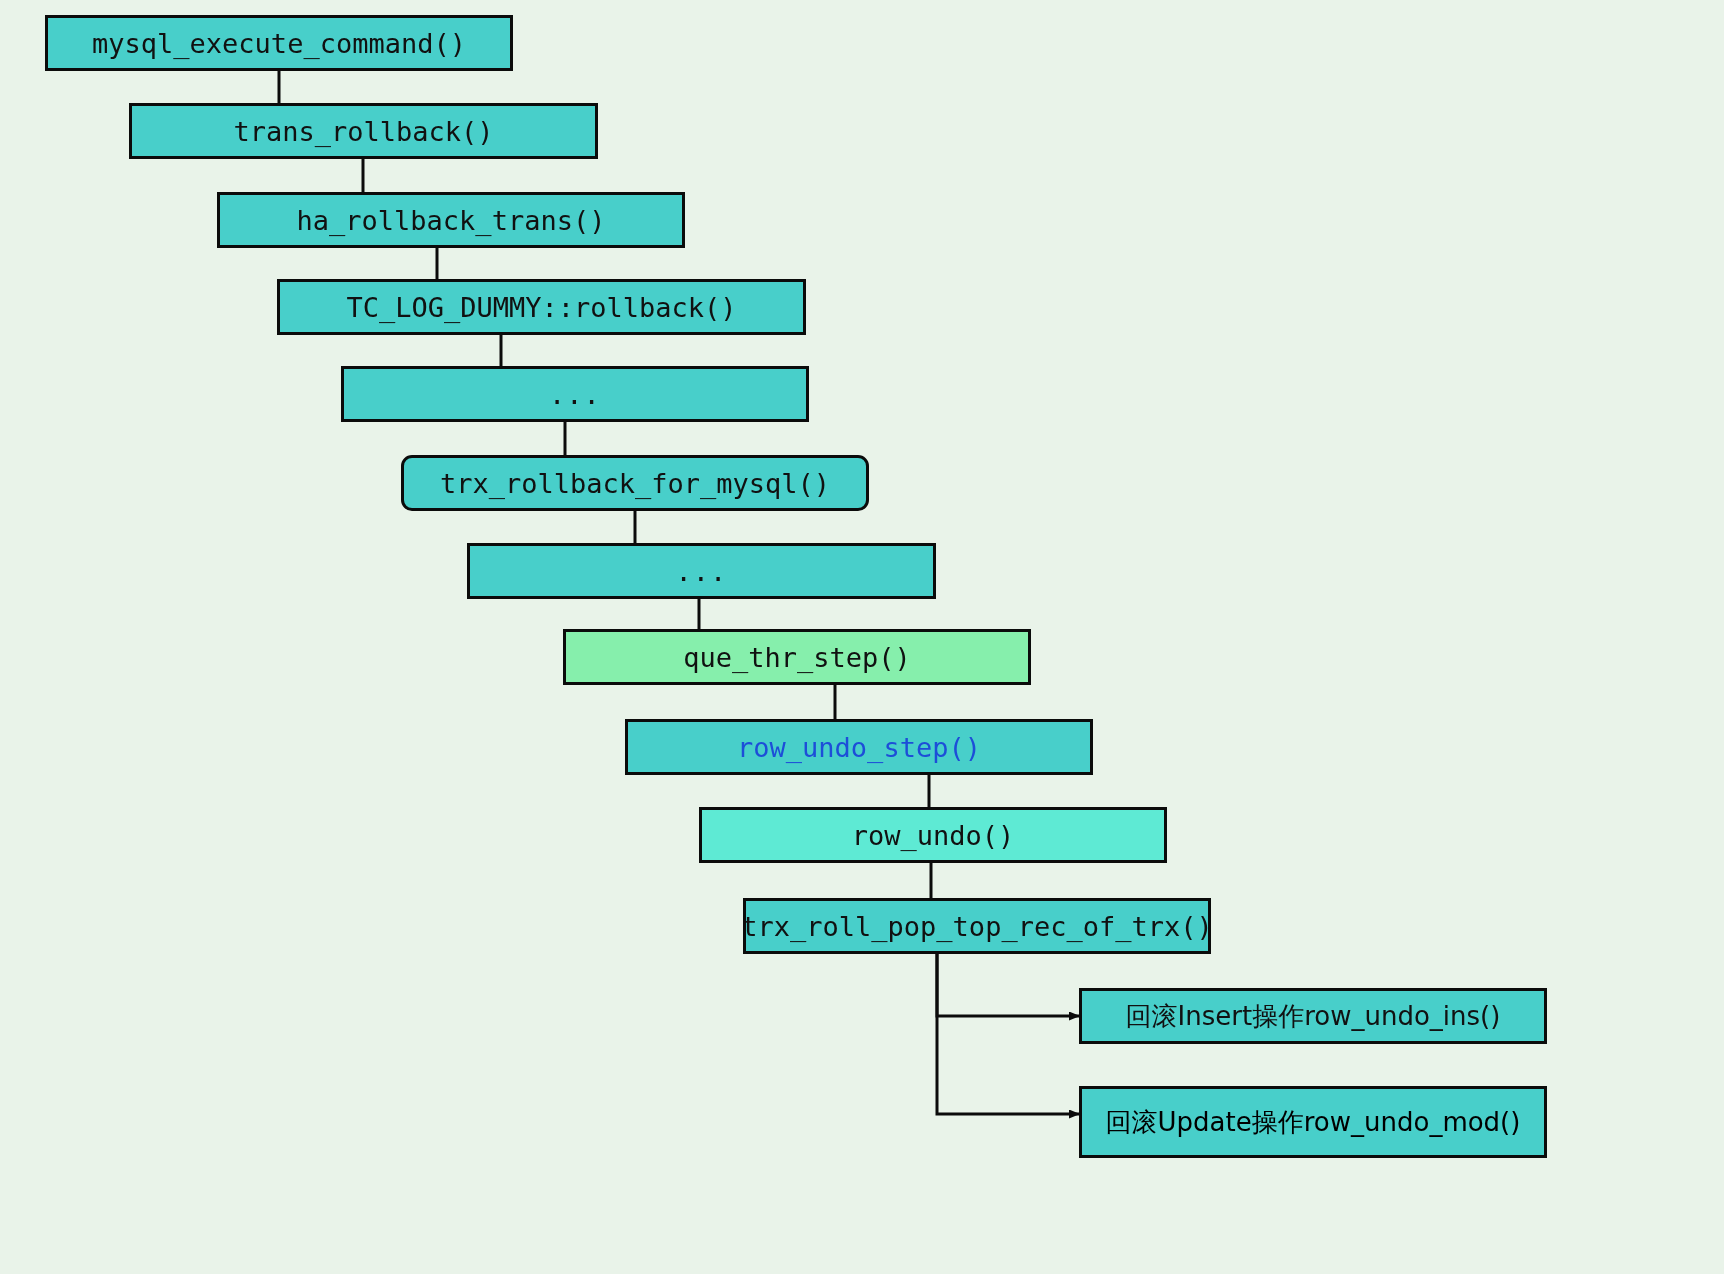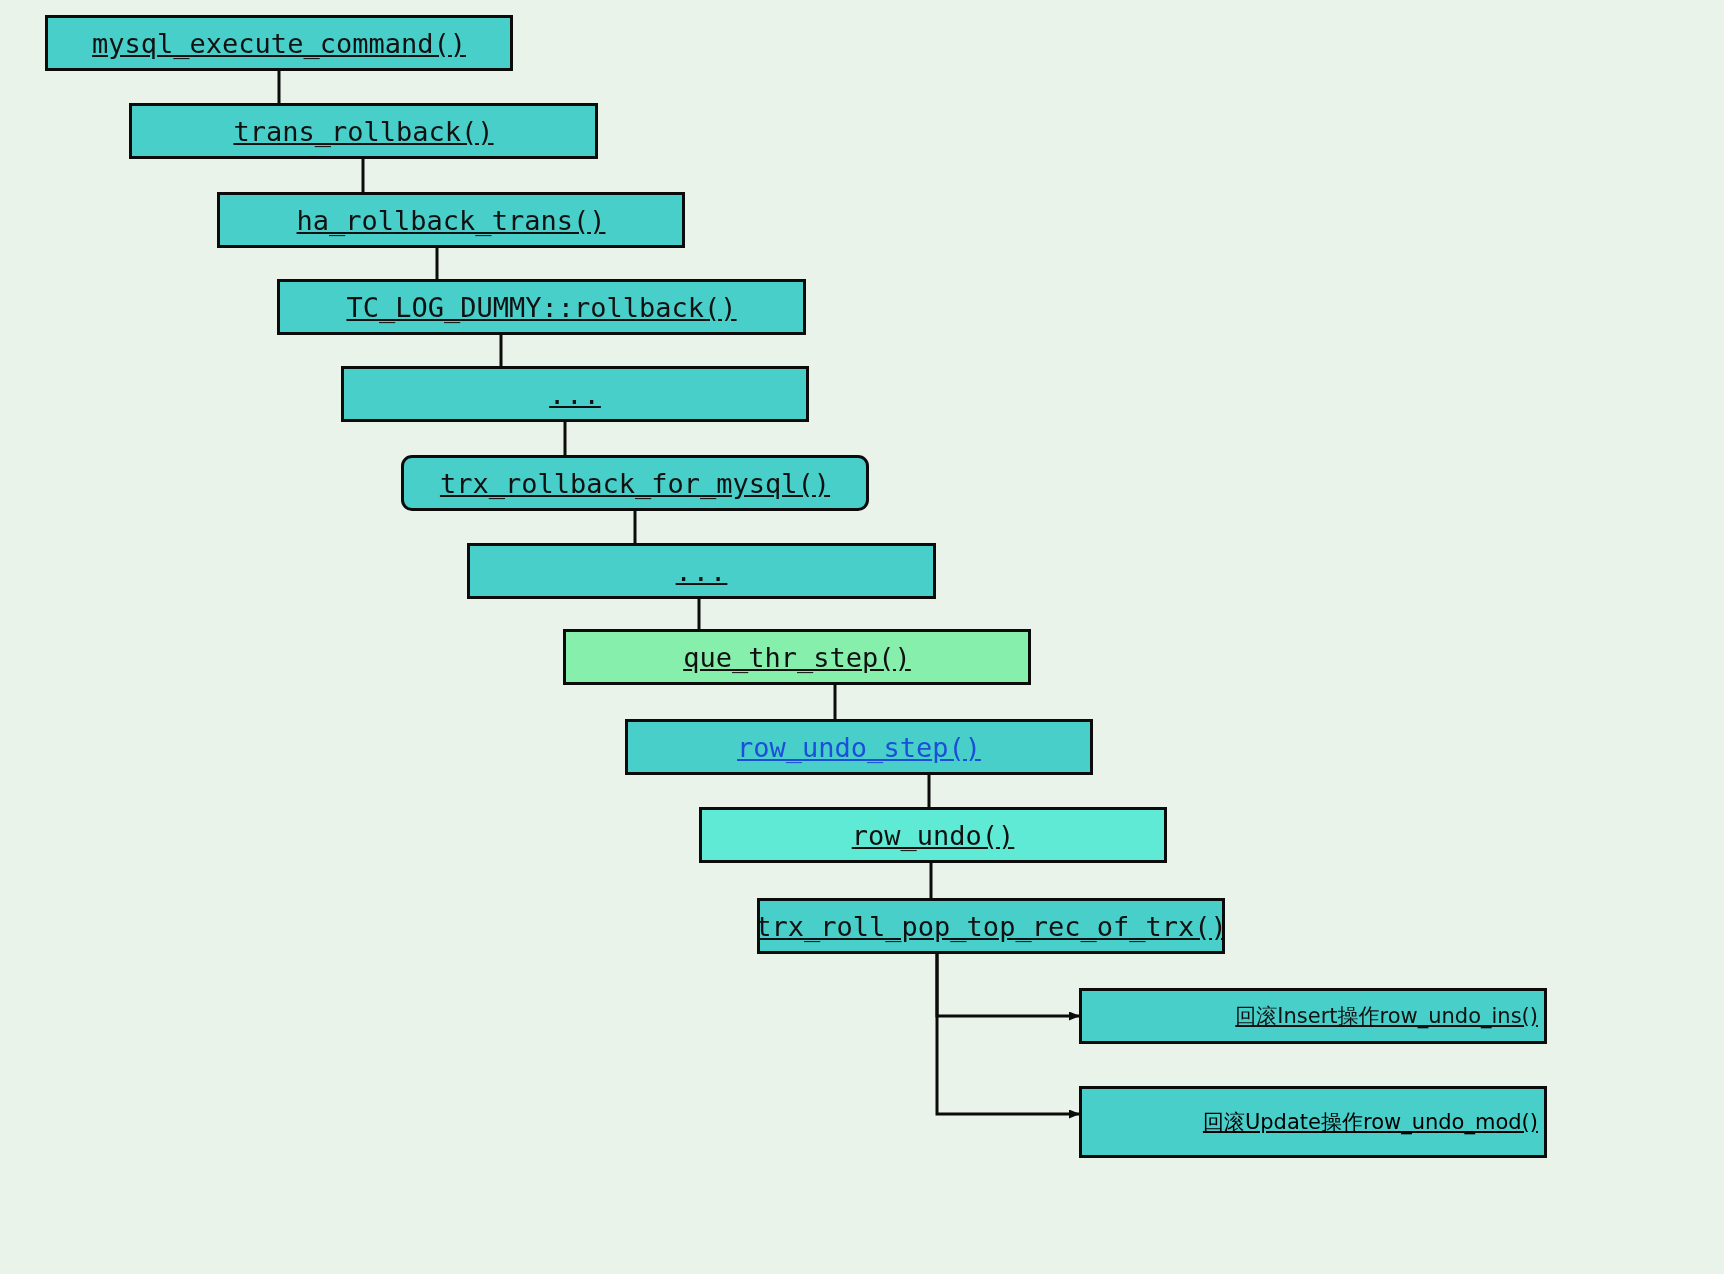--- a/index.html
+++ b/index.html
@@ -38,31 +38,29 @@
     justify-content: center;
     color: #111111;
     font-size: 27px;
     line-height: 1;
     letter-spacing: 0px;
     white-space: nowrap;
     overflow: hidden;
   }
   .node.cjk {
     font-family: "DejaVu Sans", "Liberation Sans", sans-serif;
-    font-size: 21px;
-    justify-content: flex-end;
+    font-size: 26px;
   }
   .node.dots {
     font-size: 27px;
     letter-spacing: 1px;
   }
   .node-label {
     display: block;
     padding: 0 6px;
-    text-decoration: underline;
   }
 </style>
 </head>
 <body>
 
 <div id="canvas">
 
   <svg class="edge-layer" width="1724" height="1274" viewBox="0 0 1724 1274" xmlns="http://www.w3.org/2000/svg">
     <defs>
       <marker id="arrowhead" markerWidth="11" markerHeight="9" refX="10" refY="4.5" orient="auto" markerUnits="userSpaceOnUse">
@@ -109,21 +107,21 @@
       </div>
       <div class="node" style="left: 563px; top: 629px; width: 468px; height: 56px; background: #86efac; border-color: rgb(11, 11, 11); color: rgb(17, 17, 17);">
         <span class="node-label">que_thr_step()</span>
       </div>
       <div class="node" style="left: 625px; top: 719px; width: 468px; height: 56px; background: rgb(72, 207, 202); border-color: rgb(11, 11, 11); color: #1d4ed8;">
         <span class="node-label">row_undo_step()</span>
       </div>
       <div class="node" style="left: 699px; top: 807px; width: 468px; height: 56px; background: #5eead4; border-color: rgb(11, 11, 11); color: rgb(17, 17, 17);">
         <span class="node-label">row_undo()</span>
       </div>
-      <div class="node" style="left: 743px; top: 898px; width: 468px; height: 56px; background: rgb(72, 207, 202); border-color: rgb(11, 11, 11); color: rgb(17, 17, 17); margin-left: 14px;">
+      <div class="node" style="left: 743px; top: 898px; width: 468px; height: 56px; background: rgb(72, 207, 202); border-color: rgb(11, 11, 11); color: rgb(17, 17, 17);">
         <span class="node-label">trx_roll_pop_top_rec_of_trx()</span>
       </div>
       <div class="node cjk" style="left: 1079px; top: 988px; width: 468px; height: 56px; background: rgb(72, 207, 202); border-color: rgb(11, 11, 11); color: rgb(17, 17, 17);">
         <span class="node-label">回滚Insert操作row_undo_ins()</span>
       </div>
       <div class="node cjk" style="left: 1079px; top: 1086px; width: 468px; height: 72px; background: rgb(72, 207, 202); border-color: rgb(11, 11, 11); color: #000000;">
         <span class="node-label">回滚Update操作row_undo_mod()</span>
       </div>
     </div>
 

